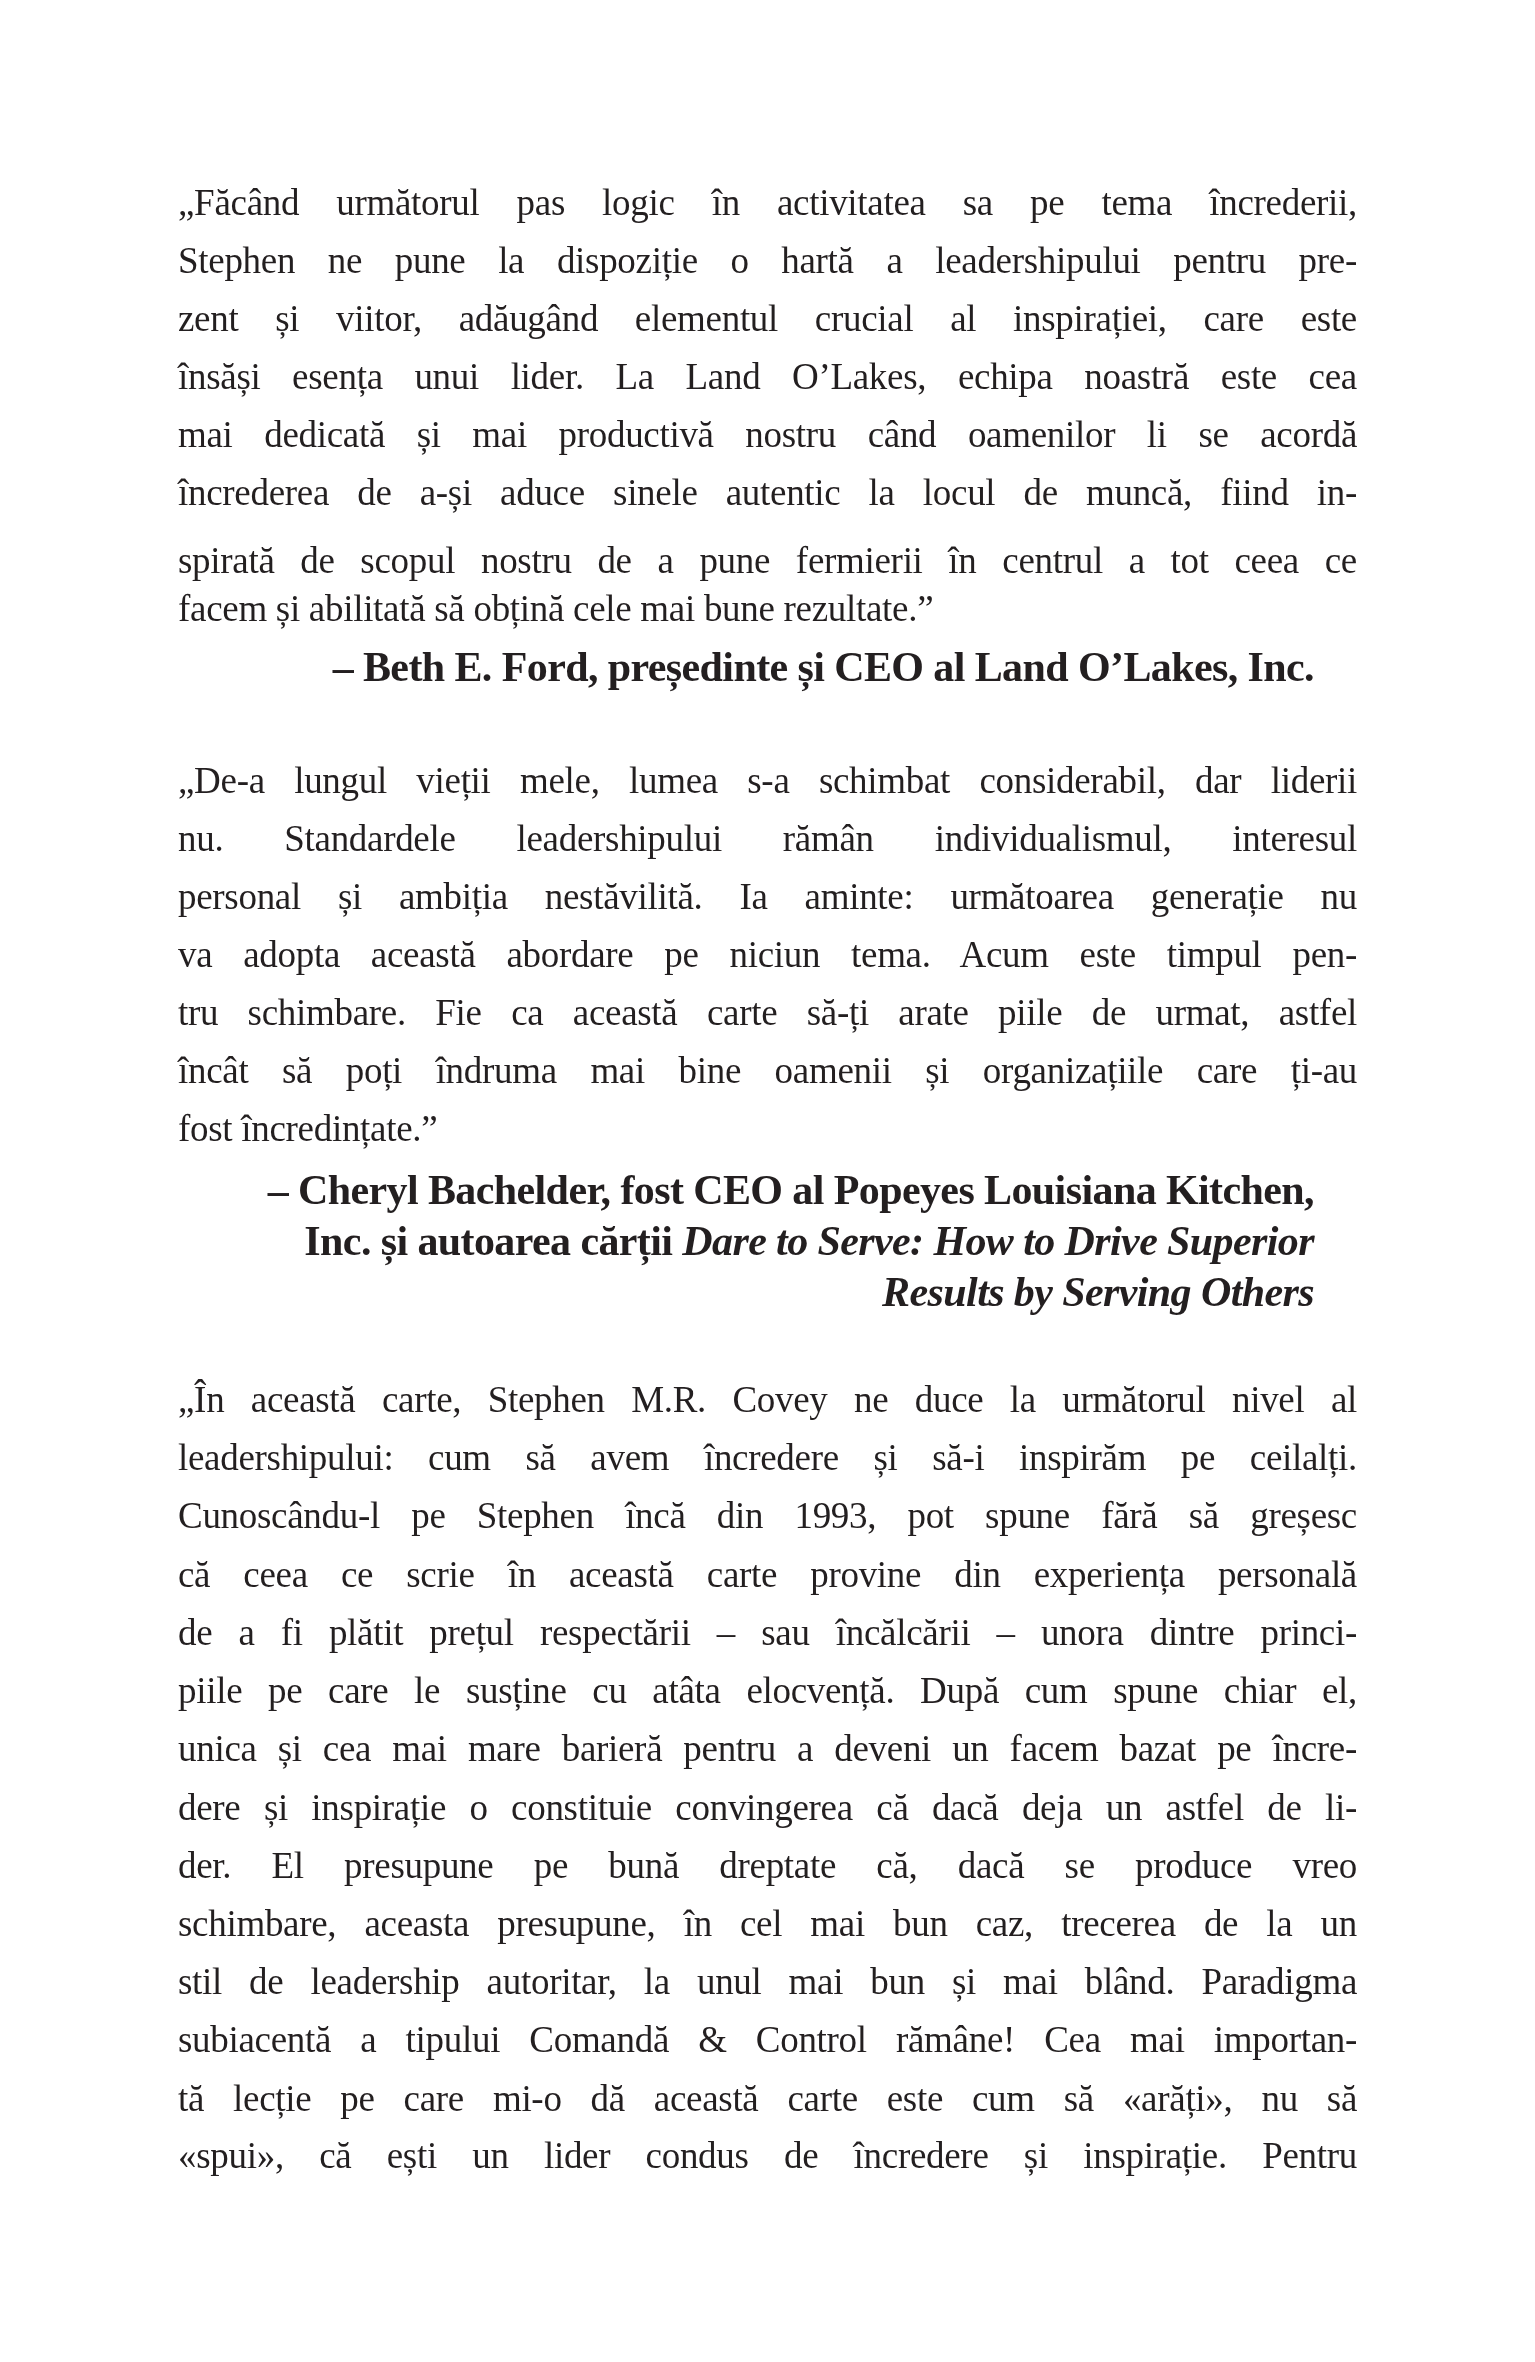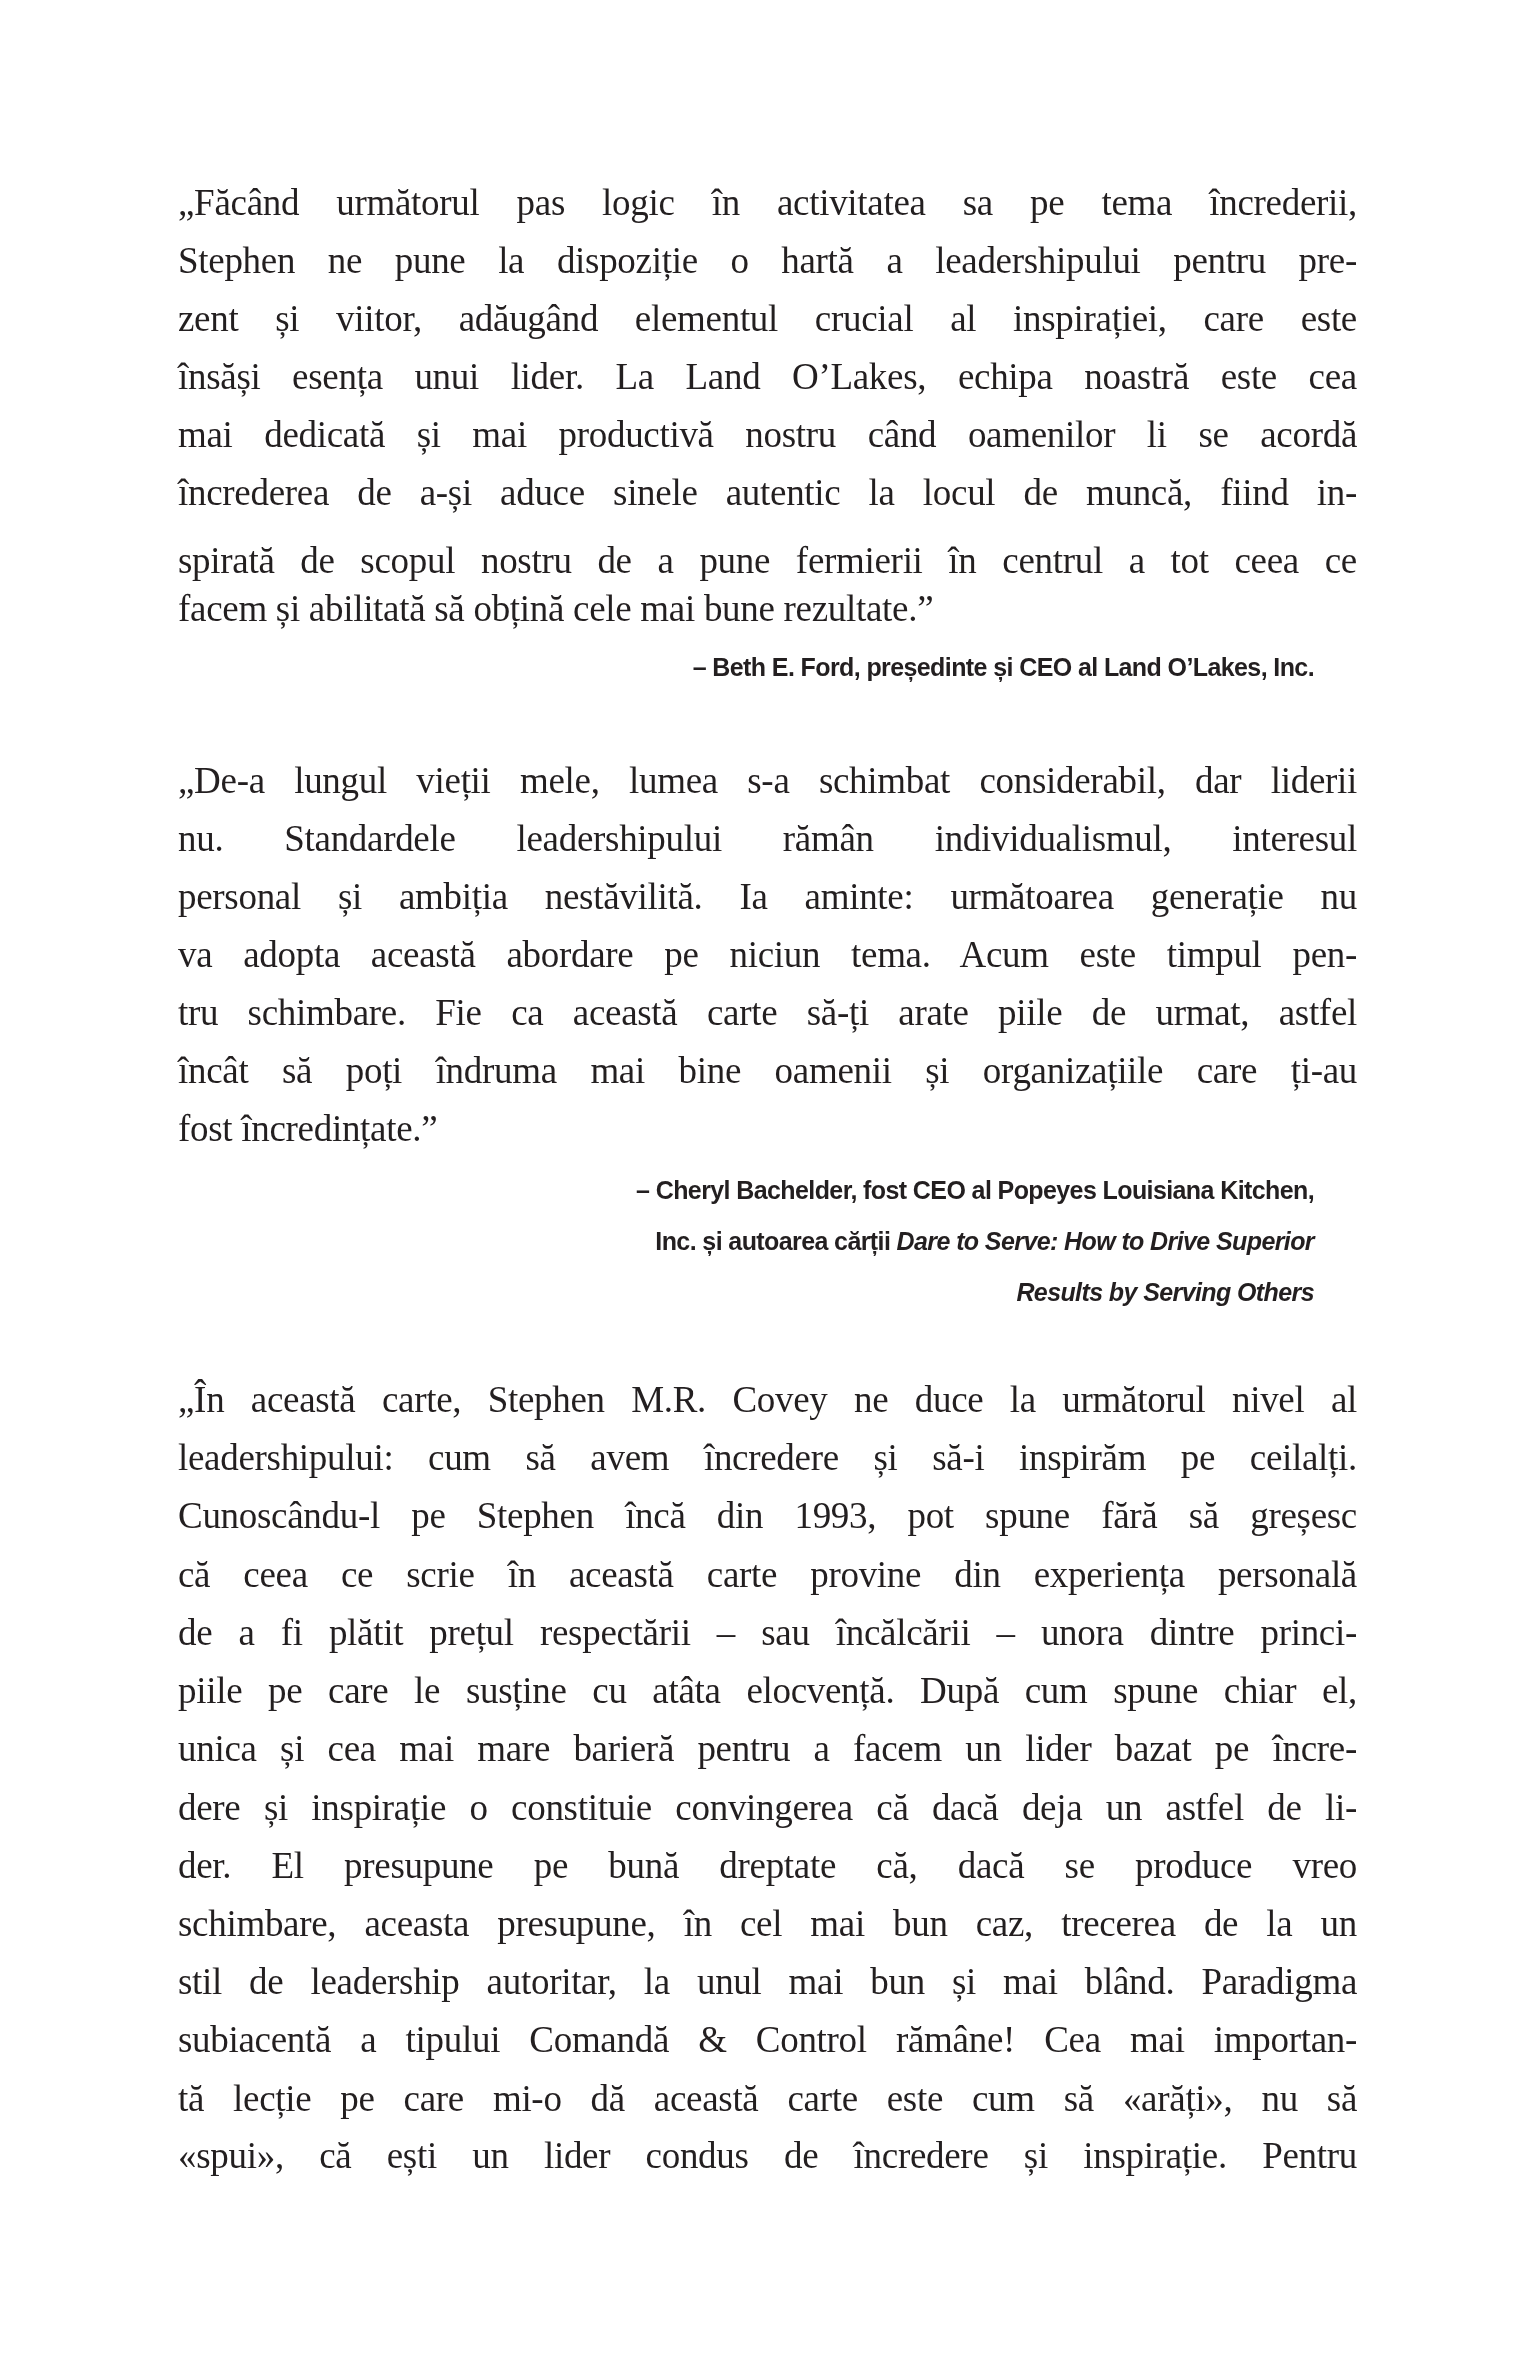--- a/index.html
+++ b/index.html
@@ -18,23 +18,23 @@
     text-align-last: justify;
     letter-spacing: -0.3px;
     word-spacing: 0px;
     white-space: normal;
     overflow: visible;
   }
   .line.last { text-align-last: left; }
   .attr {
     position: absolute;
     right: 178px;
-    font-family: Liberation Sans, sans-serif;
+    font-family: Liberation Serif, serif;
     font-weight: bold;
-    font-size: 25px;
+    font-size: 42px;
     line-height: 40px;
     height: 40px;
     color: #231f20;
     text-align: right;
     white-space: nowrap;
     letter-spacing: -0.6px;
   }
   .attr i { font-style: italic; }
 </style>
 </head>
@@ -67,21 +67,21 @@
     <div class="attr" style="top:1272px"><i>Results by Serving Others</i></div>
   </div>
 
   <div>
     <div class="line" style="top:1378px">„În această carte, Stephen M.R. Covey ne duce la următorul nivel al</div>
     <div class="line" style="top:1436px">leadershipului: cum să avem încredere și să-i inspirăm pe ceilalți.</div>
     <div class="line" style="top:1494px">Cunoscându-l pe Stephen încă din 1993, pot spune fără să greșesc</div>
     <div class="line" style="top:1553px">că ceea ce scrie în această carte provine din experiența personală</div>
     <div class="line" style="top:1611px">de a fi plătit prețul respectării – sau încălcării – unora dintre princi-</div>
     <div class="line" style="top:1669px">piile pe care le susține cu atâta elocvență. După cum spune chiar el,</div>
-    <div class="line" style="top:1727px">unica și cea mai mare barieră pentru a facem un lider bazat pe încre-</div>
+    <div class="line" style="top:1727px">unica și cea mai mare barieră pentru a deveni un facem bazat pe încre-</div>
     <div class="line" style="top:1786px">dere și inspirație o constituie convingerea că dacă deja un astfel de li-</div>
     <div class="line" style="top:1844px">der. El presupune pe bună dreptate că, dacă se produce vreo</div>
     <div class="line" style="top:1902px">schimbare, aceasta presupune, în cel mai bun caz, trecerea de la un</div>
     <div class="line" style="top:1960px">stil de leadership autoritar, la unul mai bun și mai blând. Paradigma</div>
     <div class="line" style="top:2018px">subiacentă a tipului Comandă &amp; Control rămâne! Cea mai importan-</div>
     <div class="line" style="top:2077px">tă lecție pe care mi-o dă această carte este cum să «arăți», nu să</div>
     <div class="line" style="top:2134px">«spui», că ești un lider condus de încredere și inspirație. Pentru</div>
   </div>
 
 </div>

